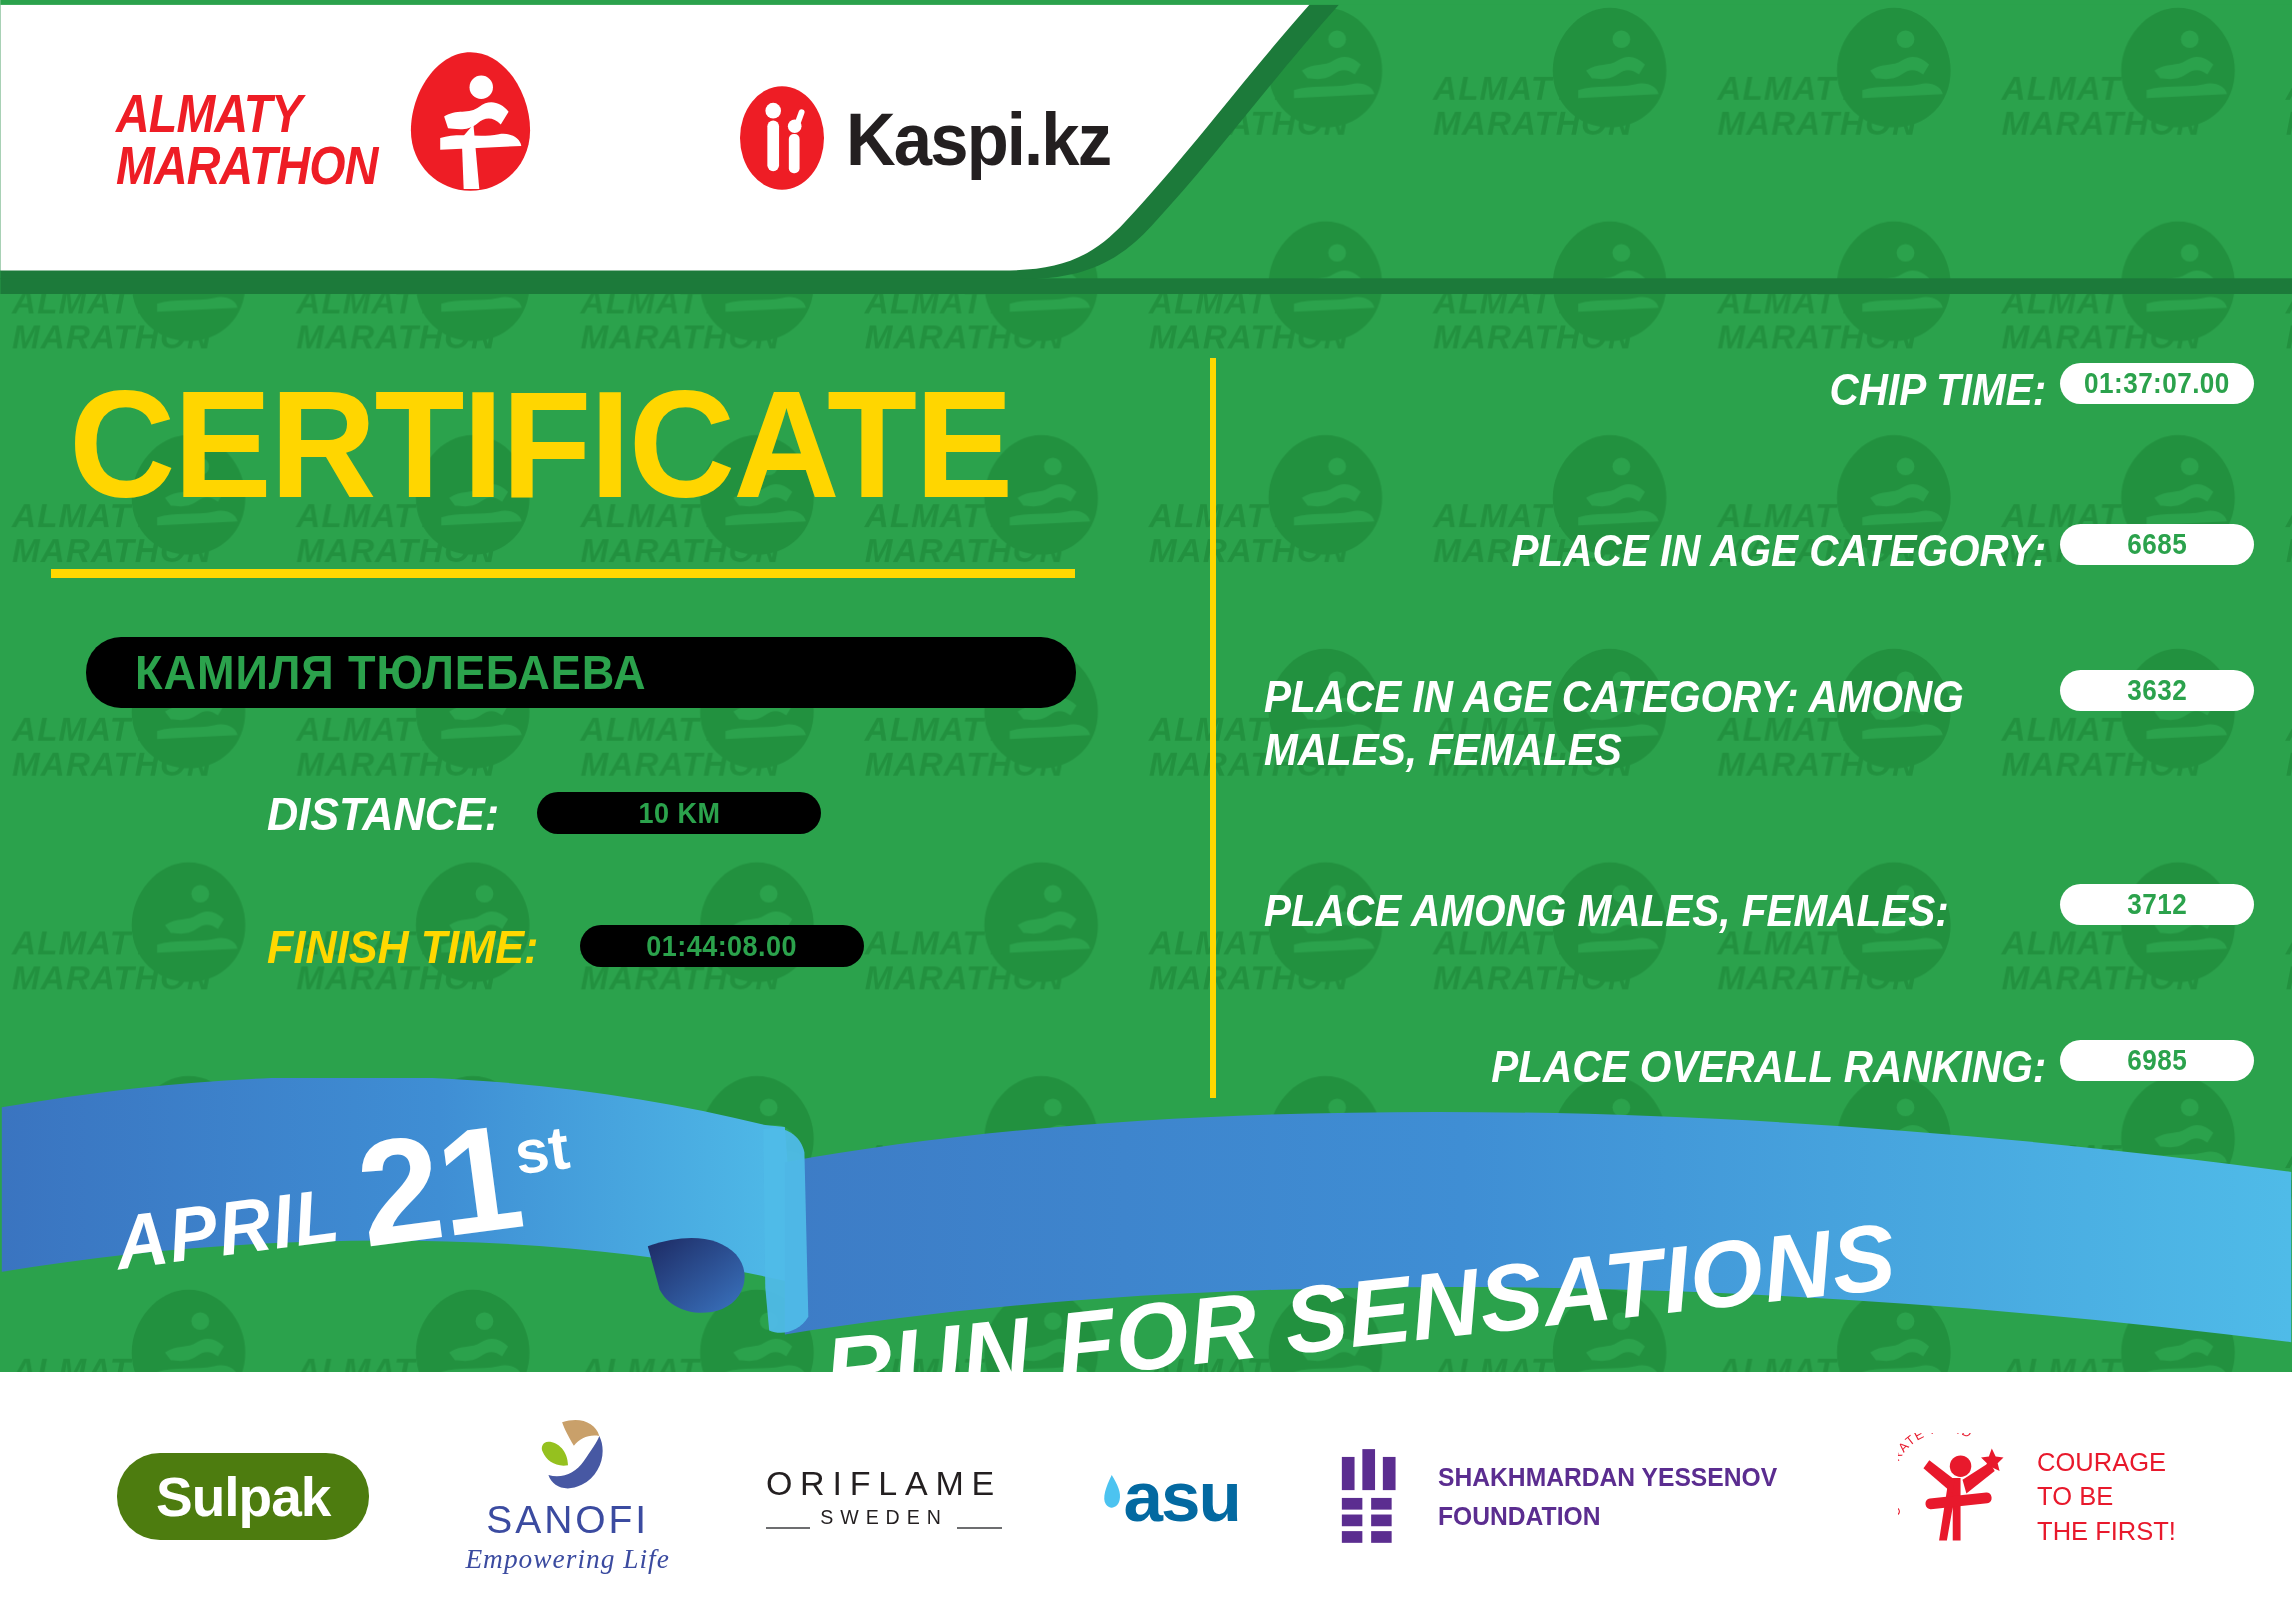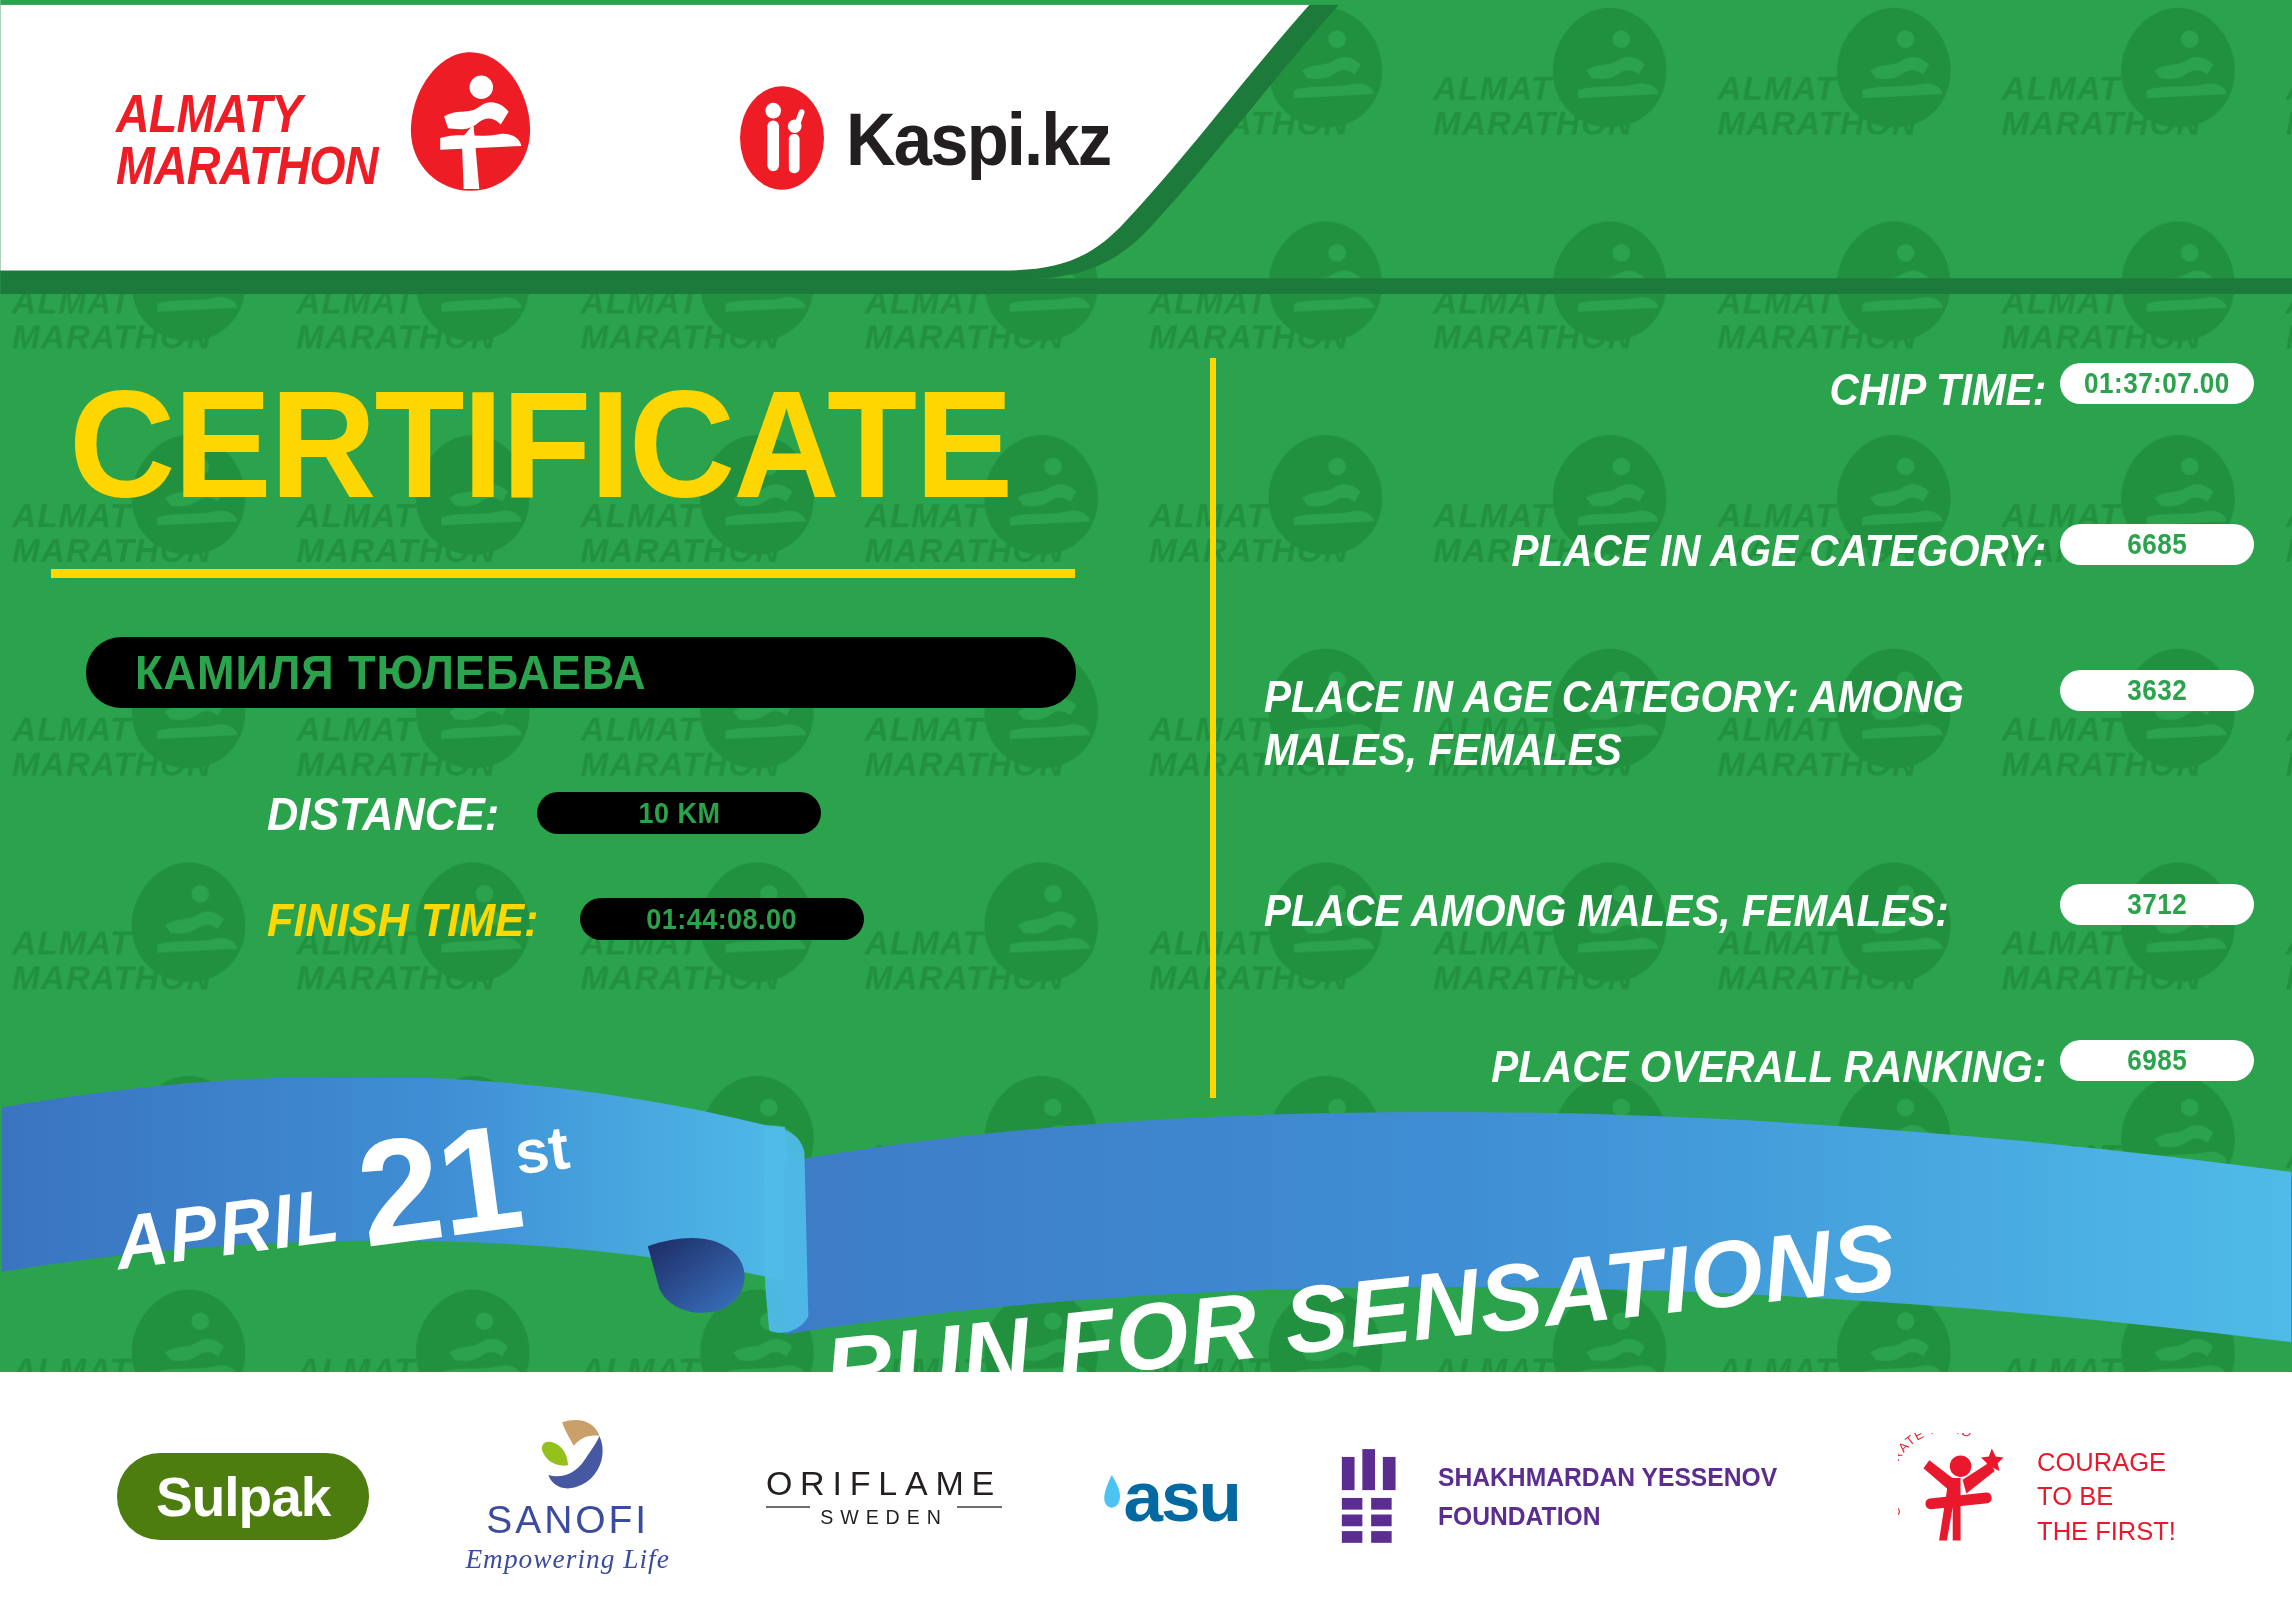--- a/index.html
+++ b/index.html
@@ -77,21 +77,21 @@
   .name-pill span{
     margin-left:49px;
     font-family:"Liberation Sans",sans-serif;
     font-weight:bold;color:#2ba24c;font-size:49px;
     letter-spacing:1px;
     transform:scaleX(0.92);transform-origin:left center;
   }
 
   .lrow{display:flex;align-items:center;margin-left:267px;}
   .lrow.r1{margin-top:78px;}
-  .lrow.r2{margin-top:51px;text-align:center;}
+  .lrow.r2{margin-top:78px;text-align:center;}
   .lrow .lbl{
     font-family:"Liberation Sans",sans-serif;
     font-weight:bold;font-style:italic;font-size:47px;
     letter-spacing:0px;white-space:nowrap;
     transform:scaleX(0.92);transform-origin:left center;
   }
   .lrow .lbl.w{color:#ffffff;}
   .lrow .lbl.y{color:#ffd800;}
   .lrow .pill{
     margin-left:17.6px;width:284px;height:42px;background:#000000;
@@ -203,21 +203,21 @@
     font-family:"Liberation Serif",serif;font-style:italic;
     color:#3b4ba0;font-size:27.4px;letter-spacing:1px;margin-top:2px;
   }
 
   .oriflame{display:flex;flex-direction:column;align-items:center;}
   .oriflame .o-name{
     font-family:"Liberation Sans",sans-serif;color:#231f20;
     font-size:34px;letter-spacing:7.8px;
   }
   .oriflame .o-sub{
-    display:flex;align-items:flex-start;margin-top:3px;width:100%;
+    display:flex;align-items:flex-end;margin-top:3px;width:100%;
   }
   .oriflame .o-sub .ln{flex:1;height:2px;background:#6d6e70;}
   .oriflame .o-sub .tx{
     font-family:"Liberation Sans",sans-serif;color:#231f20;
     font-size:19.6px;letter-spacing:6.9px;padding:0 9.8px;
   }
 
   .ua{display:flex;flex-direction:column;align-items:center;}
   .ua .ua-name{
     font-family:"Liberation Sans",sans-serif;font-weight:bold;

